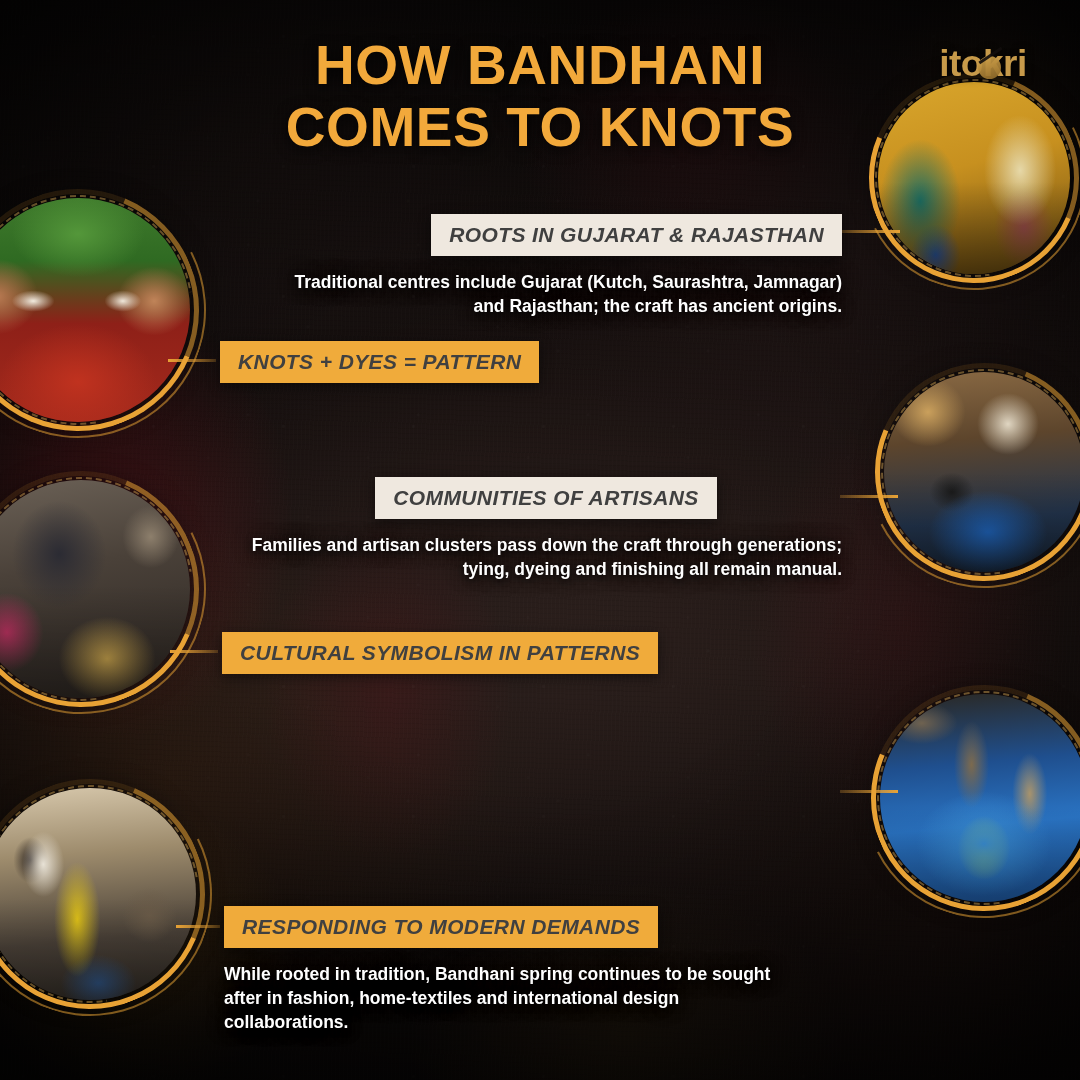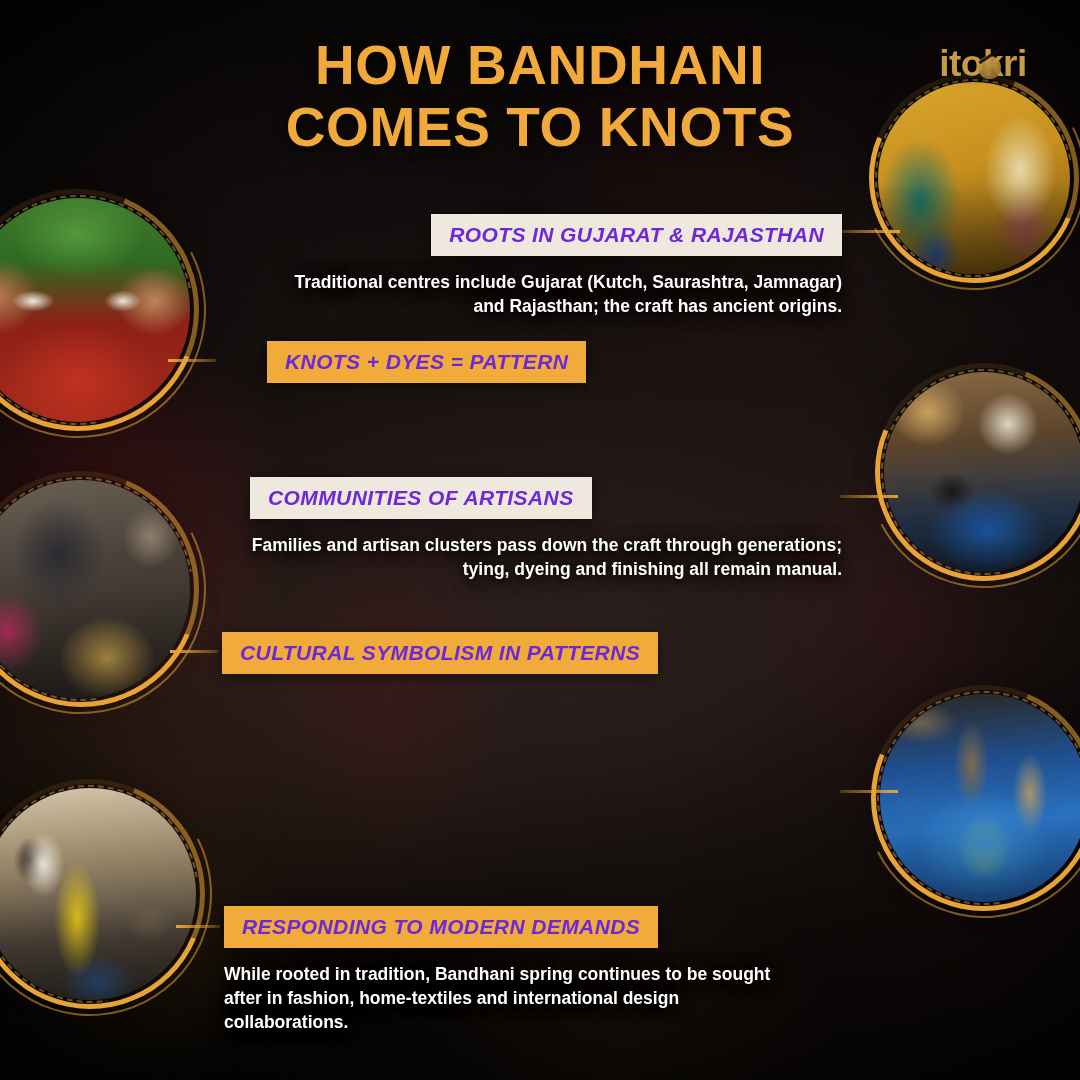--- a/index.html
+++ b/index.html
@@ -222,21 +222,21 @@
 
   .hdr {
     display:inline-block;
     padding:9px 18px 10px 18px;
     font-size:21px;
     font-weight:bold;
     font-style:italic;
     letter-spacing:.4px;
     line-height:23px;
     white-space:nowrap;
-    color:#6d28d9;
+    color:#404040;
     box-shadow:0 3px 12px rgba(0,0,0,.48);
   }
   .hdr.cream { background:#EFE8DF; }
   .hdr.amber { background:#F0AB3B; }
 
   .body-text {
     margin-top:14px;
     color:#FFFFFF;
     font-size:17.5px;
     font-weight:bold;
@@ -354,27 +354,27 @@
   <div class="connector left" style="left:176px; top:925px; width:44px;"></div>
 
   <div class="section" style="left:290px; top:214px; width:552px;">
     <div style="text-align:right;">
       <div class="hdr cream">ROOTS IN GUJARAT &amp; RAJASTHAN</div>
     </div>
     <div class="body-text align-right">Traditional centres include Gujarat (Kutch, Saurashtra, Jamnagar) and Rajasthan; the craft has ancient origins.</div>
   </div>
 
   <div class="section" style="left:220px; top:341px; width:540px;">
-    <div style="text-align:left;margin-left:47px;">
+    <div style="text-align:left;">
       <div class="hdr amber">KNOTS + DYES = PATTERN</div>
     </div>
   </div>
 
   <div class="section" style="left:250px; top:477px; width:592px;">
-    <div style="text-align:left;">
+    <div style="text-align:center;">
       <div class="hdr cream">COMMUNITIES OF ARTISANS</div>
     </div>
     <div class="body-text align-right">Families and artisan clusters pass down the craft through generations; tying, dyeing and finishing all remain manual.</div>
   </div>
 
   <div class="section" style="left:222px; top:632px; width:560px;">
     <div style="text-align:left;">
       <div class="hdr amber">CULTURAL SYMBOLISM IN PATTERNS</div>
     </div>
   </div>

